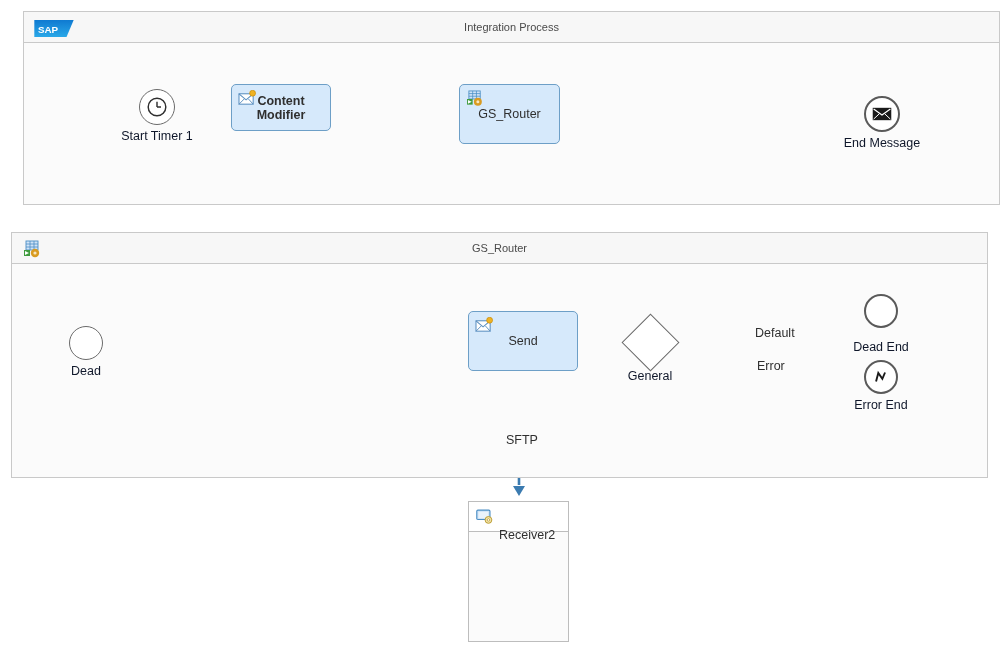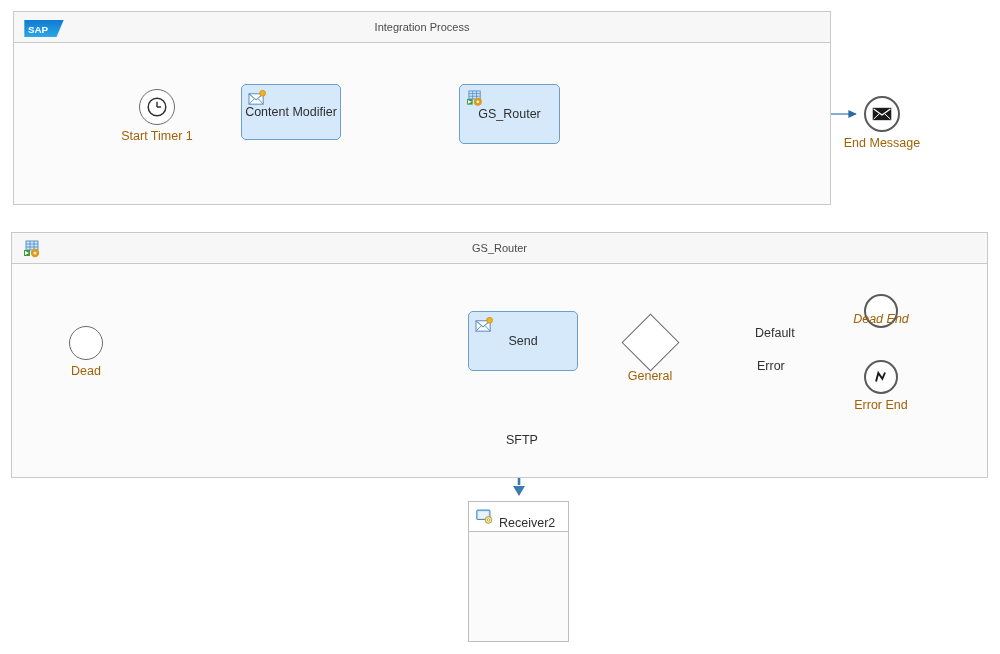--- a/index.html
+++ b/index.html
@@ -98,21 +98,21 @@
   .ev-thick { border: 2.8px solid #5a5a5a; }
   .ev-inner {
     position: absolute;
     left: 50%; top: 50%;
     transform: translate(-50%,-50%);
   }
   .node-caption {
     position: absolute;
     text-align: center;
     font-size: 12.5px;
-    color: #a16207;
+    color: #0f172a;
     white-space: nowrap;
   }
   
   .gw {
     position: absolute;
     width: 41px;
     height: 41px;
     border: 1.4px solid #6b6b6b;
     background: #ffffff;
     transform: rotate(45deg);
@@ -129,21 +129,21 @@
     position: absolute;
     left: 0; right: 0; top: 0;
     height: 30px;
     background: #ffffff;
     border-bottom: 1px solid #bdbdbd;
     box-sizing: border-box;
   }
   .participant-title {
     position: absolute;
     left: 30px;
-    top: 6px;
+    top: 18px;
     line-height: 30px;
     font-size: 12.5px;
     color: #2f2f2f;
     white-space: nowrap;
   }
   .participant-icon {
     position: absolute;
     left: 7px;
     top: 7px;
     width: 17px;
@@ -204,21 +204,21 @@
     <path class="edge-line" d="M670,342 L755,342"></path>
 
     <path class="edge-line" d="M755,342 C762,342 763,338 763,328 L763,318 C763,311 768,310 775,310 L856,310" marker-end="url(#arrow)"></path>
 
     <path class="edge-line" d="M755,342 C762,342 763,346 763,356 L763,368 C763,375 768,376 775,376 L856,376" marker-end="url(#arrow)"></path>
 
     <path class="edge-msg" d="M519,387 L519,491" marker-end="url(#arrow-msg)"></path>
     <circle cx="519" cy="379" r="6" fill="#ffffff" stroke="#3b7bb0" stroke-width="2"></circle>
   </svg>
 
-  <div class="pool" style="left:13px; top:11px; width:818px; height:194px;">
+  <div class="pool" style="left:23px; top:11px; width:977px; height:194px;">
     <div class="pool-header">
       <div class="sap-logo">
         <svg viewBox="0 0 44 19" width="40" height="17">
           <defs>
             <linearGradient id="sapg" x1="0" y1="0" x2="0" y2="1">
               <stop offset="0" stop-color="#0f7ad1"></stop>
               <stop offset="1" stop-color="#2aa8e8"></stop>
             </linearGradient>
           </defs>
           <path d="M0,0 L44,0 L36,19 L0,19 Z" fill="url(#sapg)"></path>
@@ -254,21 +254,21 @@
     <div class="ev ev-thin" style="left:0; top:0; width:36px; height:36px;">
       <svg class="ev-inner" viewBox="0 0 24 24" width="23" height="23">
         <circle cx="12" cy="12" r="9.2" fill="none" stroke="#2f2f2f" stroke-width="1.5"></circle>
         <line x1="12" y1="12" x2="12" y2="6.4" stroke="#2f2f2f" stroke-width="1.5"></line>
         <line x1="12" y1="12" x2="16.2" y2="12" stroke="#2f2f2f" stroke-width="1.5"></line>
       </svg>
     </div>
   </div>
   <div class="node-caption" style="left:97px; top:129px; width:120px;">Start Timer 1</div>
 
-  <div class="task" style="left:241px; top:84px; width:100px; height:56px;">
+  <div class="task" style="left:231px; top:84px; width:100px; height:47px;font-weight:bold;">
     <div class="task-icon">
       <svg viewBox="0 0 20 18" width="19" height="17">
         <rect x="1" y="4" width="15" height="11" fill="#ffffff" stroke="#5a8fc0" stroke-width="1.1"></rect>
         <path d="M1,4 L8.5,10.5 L16,4" fill="none" stroke="#5a8fc0" stroke-width="1.1"></path>
         <path d="M1,15 L6.5,9.5 M16,15 L11,9.5" stroke="#5a8fc0" stroke-width="1"></path>
         <circle cx="15.4" cy="3.4" r="3.1" fill="#f0b323" stroke="#c98f12" stroke-width="0.8"></circle>
       </svg>
     </div>
     <div class="task-label">Content Modifier</div>
   </div>
@@ -320,21 +320,21 @@
   </div>
 
   <div class="node" style="left:621px; top:313px; width:58px; height:58px;">
     <div class="gw" style="left:9px; top:9px;"></div>
   </div>
   <div class="node-caption" style="left:600px; top:369px; width:100px;">General</div>
 
   <div class="node" style="left:864px; top:294px; width:34px; height:34px;">
     <div class="ev ev-thick" style="left:0; top:0; width:34px; height:34px;"></div>
   </div>
-  <div class="node-caption" style="left:831px; top:312px; width:100px;font-style:italic;">Dead End</div>
+  <div class="node-caption" style="left:831px; top:340px; width:100px;">Dead End</div>
 
   <div class="node" style="left:864px; top:360px; width:34px; height:34px;">
     <div class="ev ev-thick" style="left:0; top:0; width:34px; height:34px;">
       <svg class="ev-inner" viewBox="0 0 20 20" width="18" height="18">
         <path d="M4.5,15 L7,5.5 L11.5,12 L14.5,5" fill="none" stroke="#1a1a1a" stroke-width="2.1" stroke-linejoin="miter" stroke-linecap="butt"></path>
       </svg>
     </div>
   </div>
   <div class="node-caption" style="left:831px; top:398px; width:100px;">Error End</div>
 

